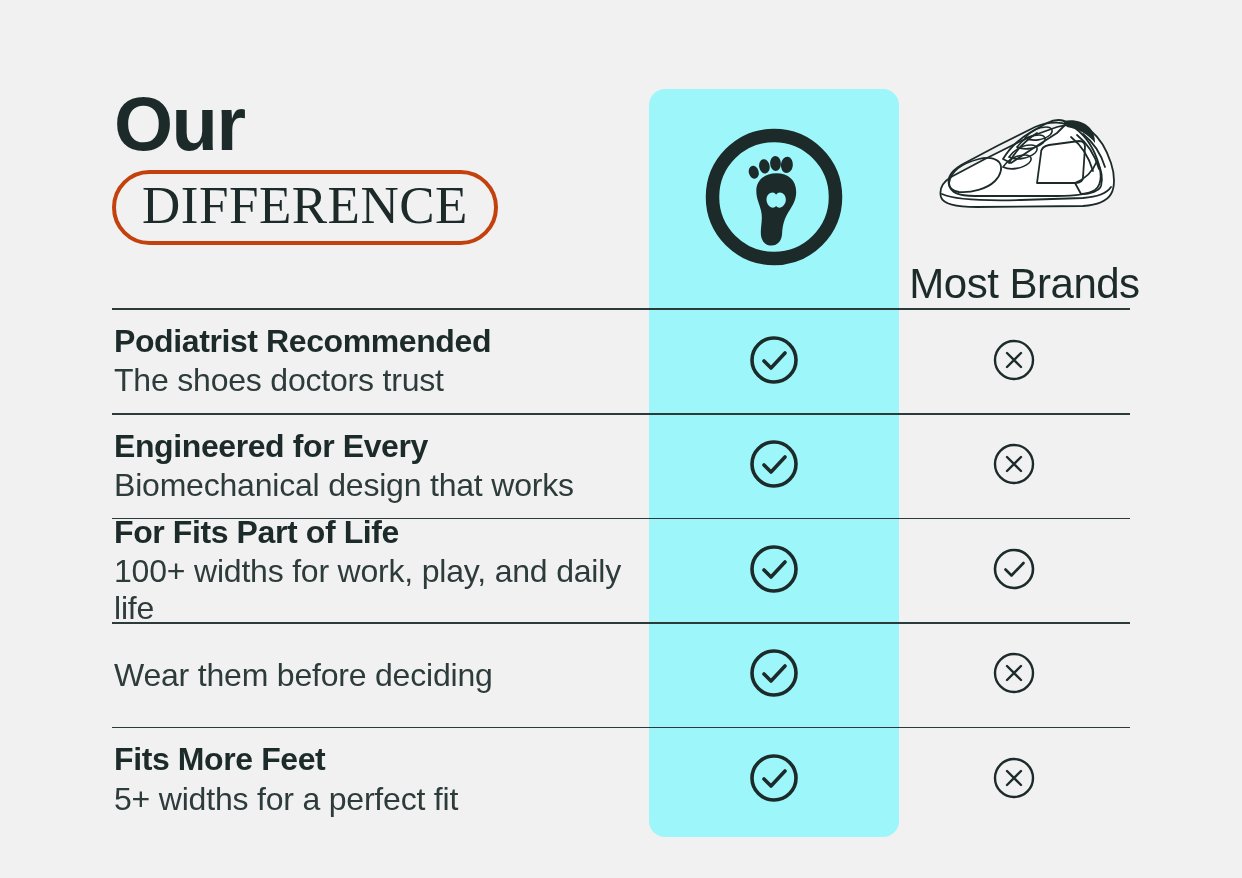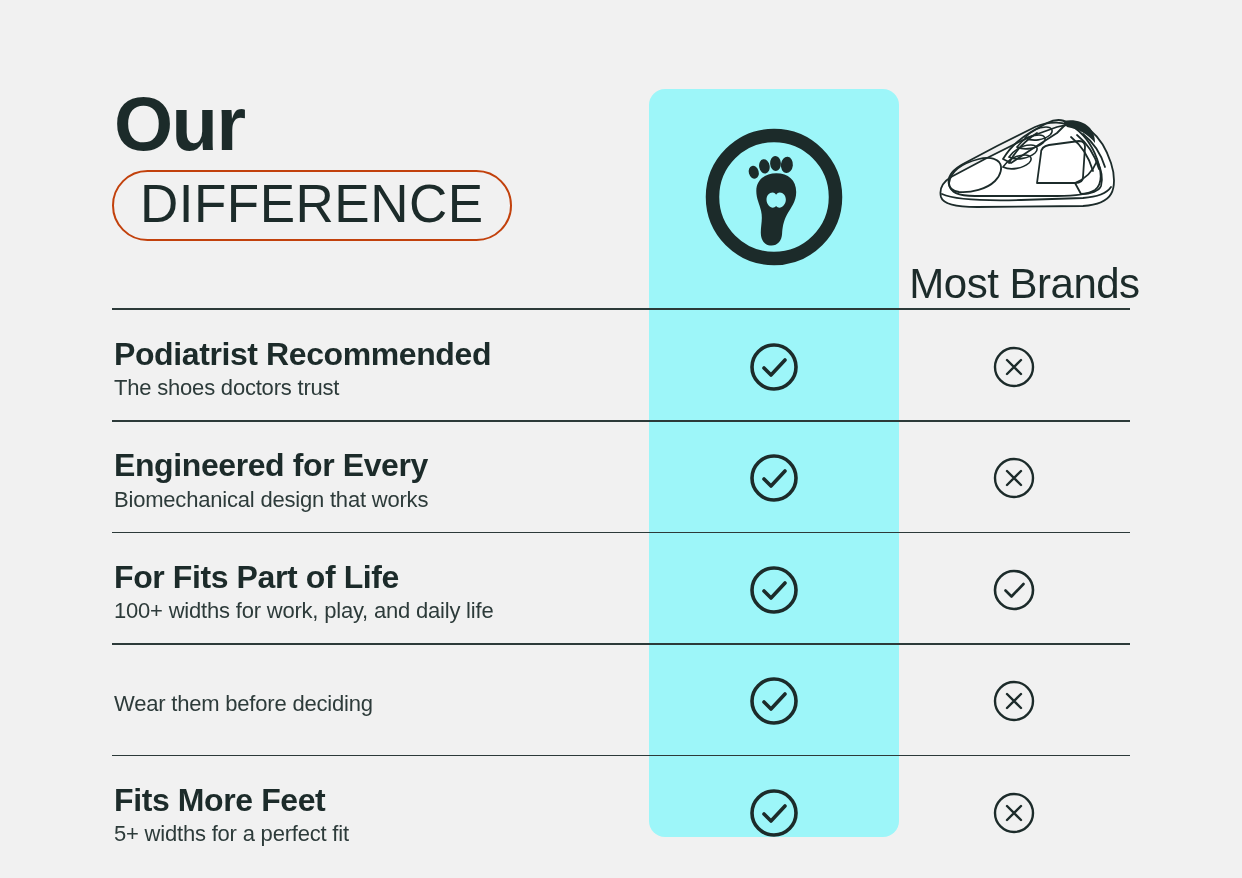--- a/index.html
+++ b/index.html
@@ -55,23 +55,24 @@
     font-size: 76px;
     font-weight: 700;
     line-height: 0.95;
     letter-spacing: -1.5px;
     color: #1c2b2a;
     margin: 0 0 10px 2px;
   }
 
   .title-pill {
     display: inline-block;
-    border: 2px solid #c2410c;
+    border: 4px solid #c2410c;
     border-radius: 40px;
     padding: 5px 26px 9px 26px;
+    font-family: Liberation Serif, serif;
   }
 
   .title-word-2 {
     font-size: 53px;
     font-weight: 400;
     letter-spacing: 0.5px;
     line-height: 1;
     color: #1c2b2a;
     white-space: nowrap;
   }
@@ -134,40 +135,39 @@
   .divider.thin {
     height: 1.6px;
     background: #2c3a39;
   }
 
   .row {
     display: flex;
     align-items: center;
     height: 103px;
     position: relative;
-    margin-top: 7px;
   }
 
   .cell-feature {
     width: 537px;
     padding-left: 2px;
     box-sizing: border-box;
   }
 
   .feature-title {
     font-size: 32px;
     font-weight: 700;
     letter-spacing: -0.4px;
     line-height: 1.1;
     color: #1c2b2a;
     margin-bottom: 3px;
   }
 
   .feature-sub {
-    font-size: 22px;
+    font-size: 32px;
     font-weight: 400;
     letter-spacing: -0.2px;
     line-height: 1.15;
     color: #2d3b3a;
   }
 
   .cell-mark {
     width: 250px;
     display: flex;
     align-items: center;

